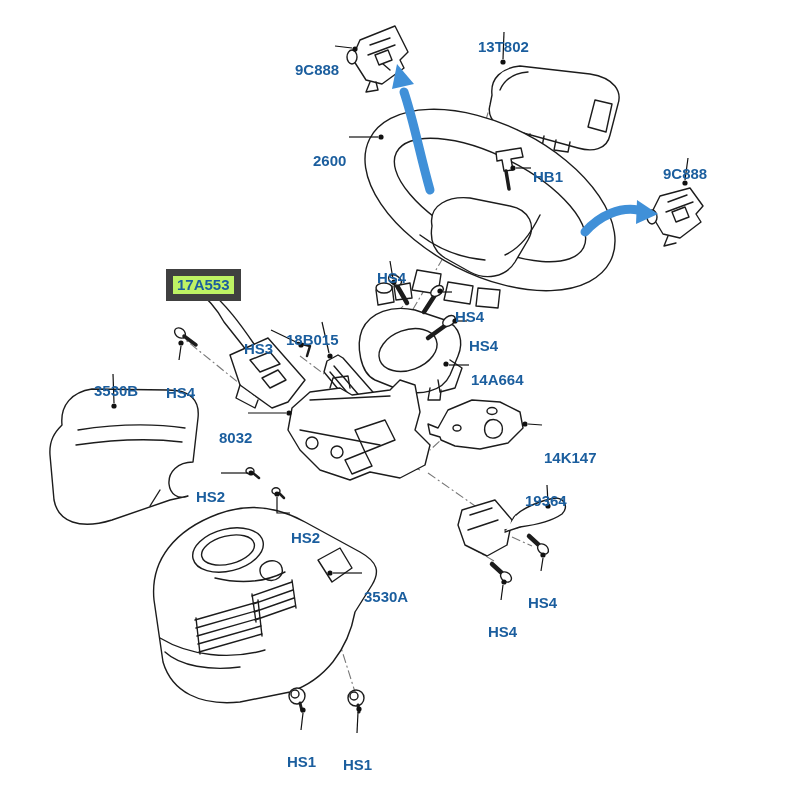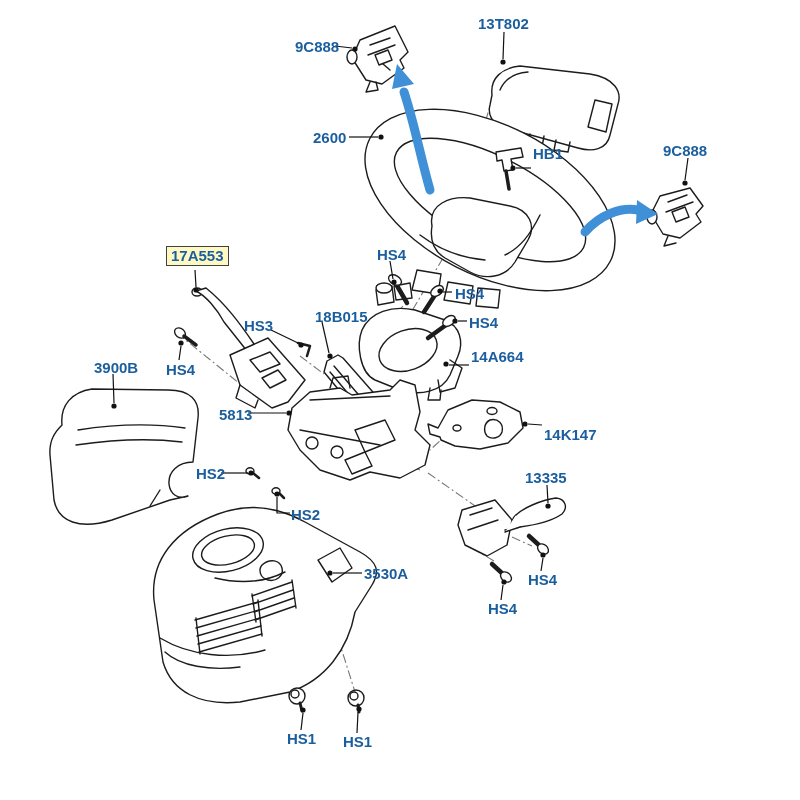--- a/index.html
+++ b/index.html
@@ -3,25 +3,25 @@
 <meta charset="utf-8">
 <style>
   html,body{margin:0;padding:0;background:#fff;}
   #stage{
     position:relative;width:800px;height:800px;background:#ffffff;overflow:hidden;
     font-family:"Liberation Sans",sans-serif;
   }
   #art{position:absolute;left:0;top:0;}
   .lbl{
     position:absolute;font-weight:bold;font-size:15px;line-height:15px;
-    color:#1b5e9e;letter-spacing:0px;white-space:nowrap;cursor:pointer;
+    color:#1b5e9e;letter-spacing:0px;white-space:nowrap;cursor:pointer;margin-top:23px;
   }
   .lbl.hl{
-    border:1px solid #404040;padding:1px 4px;line-height:16px;
-    background:#fef9c3;
+    border:7px solid #404040;padding:1px 4px;line-height:16px;
+    background:#bef264;
   }
 </style>
 </head>
 <body>
 
 <div id="stage">
 
 <svg id="art" width="800" height="800" viewBox="0 0 800 800">
 
   <g stroke="#777" stroke-width="1.1" fill="none" stroke-dasharray="9 3 2 3">
@@ -279,28 +279,28 @@
 <div class="lbl" style="left:295px;top:39px">9C888</div>
 <div class="lbl" style="left:478px;top:16px">13T802</div>
 <div class="lbl" style="left:313px;top:130px">2600</div>
 <div class="lbl" style="left:663px;top:143px">9C888</div>
 <div class="lbl" style="left:533px;top:146px">HB1</div>
 <div class="lbl hl" style="left:166px;top:246px">17A553</div>
 <div class="lbl" style="left:377px;top:247px">HS4</div>
 <div class="lbl" style="left:455px;top:286px">HS4</div>
 <div class="lbl" style="left:469px;top:315px">HS4</div>
 <div class="lbl" style="left:244px;top:318px">HS3</div>
-<div class="lbl" style="left:315px;top:309px">18B015</div>
+<div class="lbl" style="left:286px;top:309px">18B015</div>
 <div class="lbl" style="left:471px;top:349px">14A664</div>
-<div class="lbl" style="left:94px;top:360px">3900B</div>
+<div class="lbl" style="left:94px;top:360px">3530B</div>
 <div class="lbl" style="left:166px;top:362px">HS4</div>
-<div class="lbl" style="left:219px;top:407px">5813</div>
+<div class="lbl" style="left:219px;top:407px">8032</div>
 <div class="lbl" style="left:196px;top:466px">HS2</div>
 <div class="lbl" style="left:544px;top:427px">14K147</div>
 <div class="lbl" style="left:291px;top:507px">HS2</div>
-<div class="lbl" style="left:525px;top:470px">13335</div>
+<div class="lbl" style="left:525px;top:470px">19364</div>
 <div class="lbl" style="left:364px;top:566px">3530A</div>
 <div class="lbl" style="left:528px;top:572px">HS4</div>
 <div class="lbl" style="left:488px;top:601px">HS4</div>
 <div class="lbl" style="left:287px;top:731px">HS1</div>
 <div class="lbl" style="left:343px;top:734px">HS1</div>
 
 </div>
 
 </body></html>

